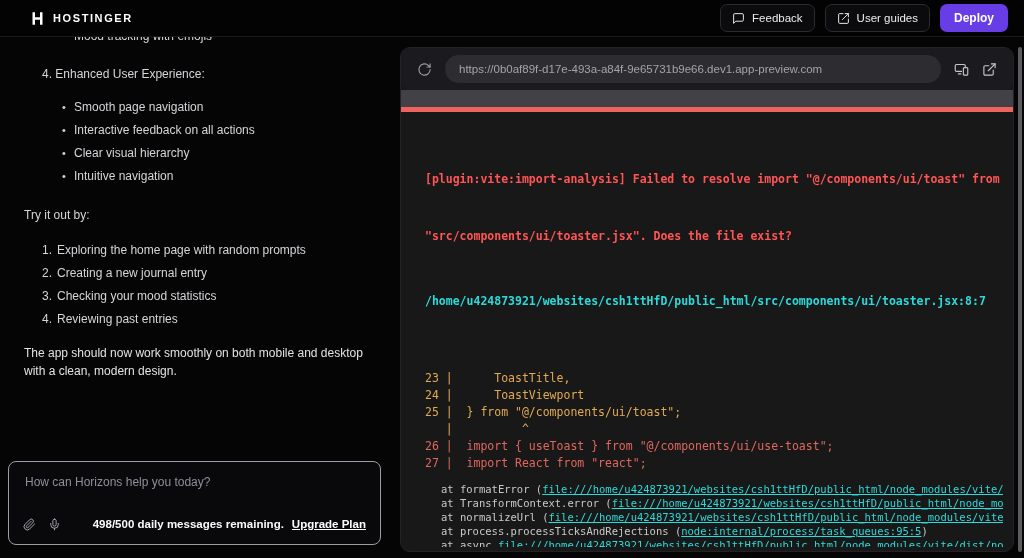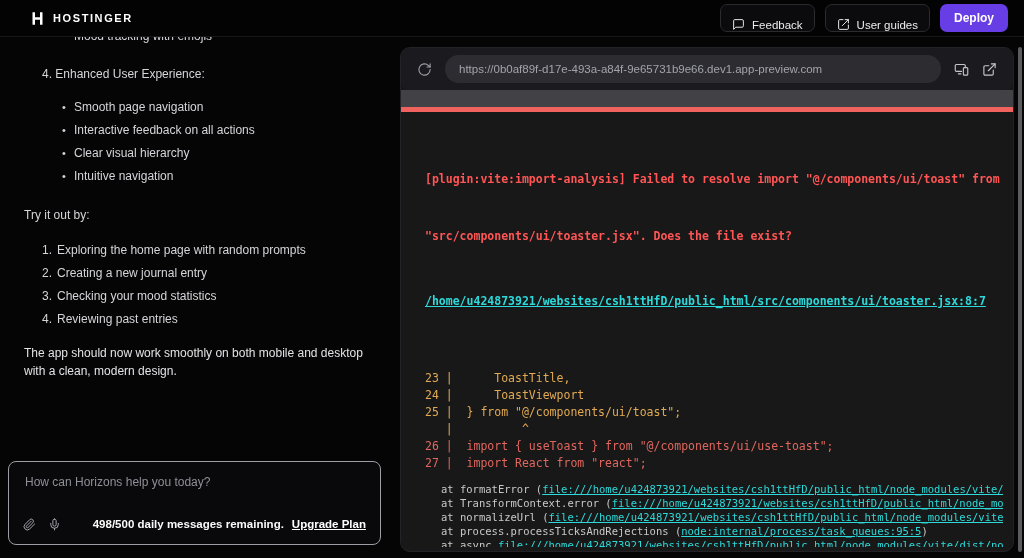--- a/index.html
+++ b/index.html
@@ -13,21 +13,21 @@
   .topbar {
     position:absolute; top:0; left:0; right:0; height:37px;
     background:#030304; border-bottom:1px solid #18181b;
     display:flex; align-items:center; justify-content:space-between;
     padding:0 16px 0 30px;
   }
   .brand { display:flex; align-items:center; gap:8px; color:#fff; cursor:pointer; }
   .brand-name { font-size:11px; font-weight:bold; letter-spacing:1.6px; color:#fff; }
   .topbar-right { display:flex; align-items:center; gap:10px; }
   .tb-btn {
-    display:flex; align-items:flex-end; gap:7px; height:28px; padding:0 11px;
+    display:flex; align-items:center; gap:7px; height:28px; padding:0 11px;
     background:#0b0b0d; border:1px solid #2a2a2f; border-radius:7px;
     color:#ececef; font-size:11.5px; cursor:pointer; font-family:inherit;
   }
   .tb-btn svg { stroke:#d6d6da; }
   .deploy-btn {
     height:28px; padding:0 14px; background:#673DE6; border:none; border-radius:7px;
     color:#fff; font-size:12px; font-weight:700; cursor:pointer; font-family:inherit;
   }
   
   .chat-panel { position:absolute; top:37px; left:0; width:396px; bottom:0; }
@@ -81,21 +81,21 @@
   .gray-band { height:17px; background:#424246; }
   .red-stripe { height:5px; background:#f0625d; }
   .error-body {
     padding:20px 10px 0 24px;
     font-family:"DejaVu Sans Mono","Liberation Mono",monospace;
   }
   .err-msg { font-size:11.5px; line-height:19px; font-weight:700; color:#ff5555; white-space:pre; overflow:hidden; }
   .err-plugin { font-weight:700; }
   .err-file {
     display:inline-block; margin-top:10px; font-size:11.5px; font-weight:700;
-    color:#2dd9da; text-decoration:underline; cursor:pointer; white-space:pre;
+    color:#2dd9da; cursor:pointer; white-space:pre;
   }
   .err-frame { margin-top:10px; font-size:11.5px; line-height:17px; white-space:pre; }
   .frame-line.yellow { color:#e2aa53; }
   .frame-line.salmon { color:#e0675f; }
   .err-stack { margin-top:10px; margin-left:16px; font-size:10.5px; line-height:14px; color:#c9c9c9; }
   .stack-line { white-space:pre; overflow:hidden; }
   .stack-link { color:#2dd9da; text-decoration:underline; cursor:pointer; }
   .page-scrollbar {
     position:absolute; right:2px; top:47px; width:4px; height:505px;
     background:#5b5b60; border-radius:2px; cursor:pointer;

